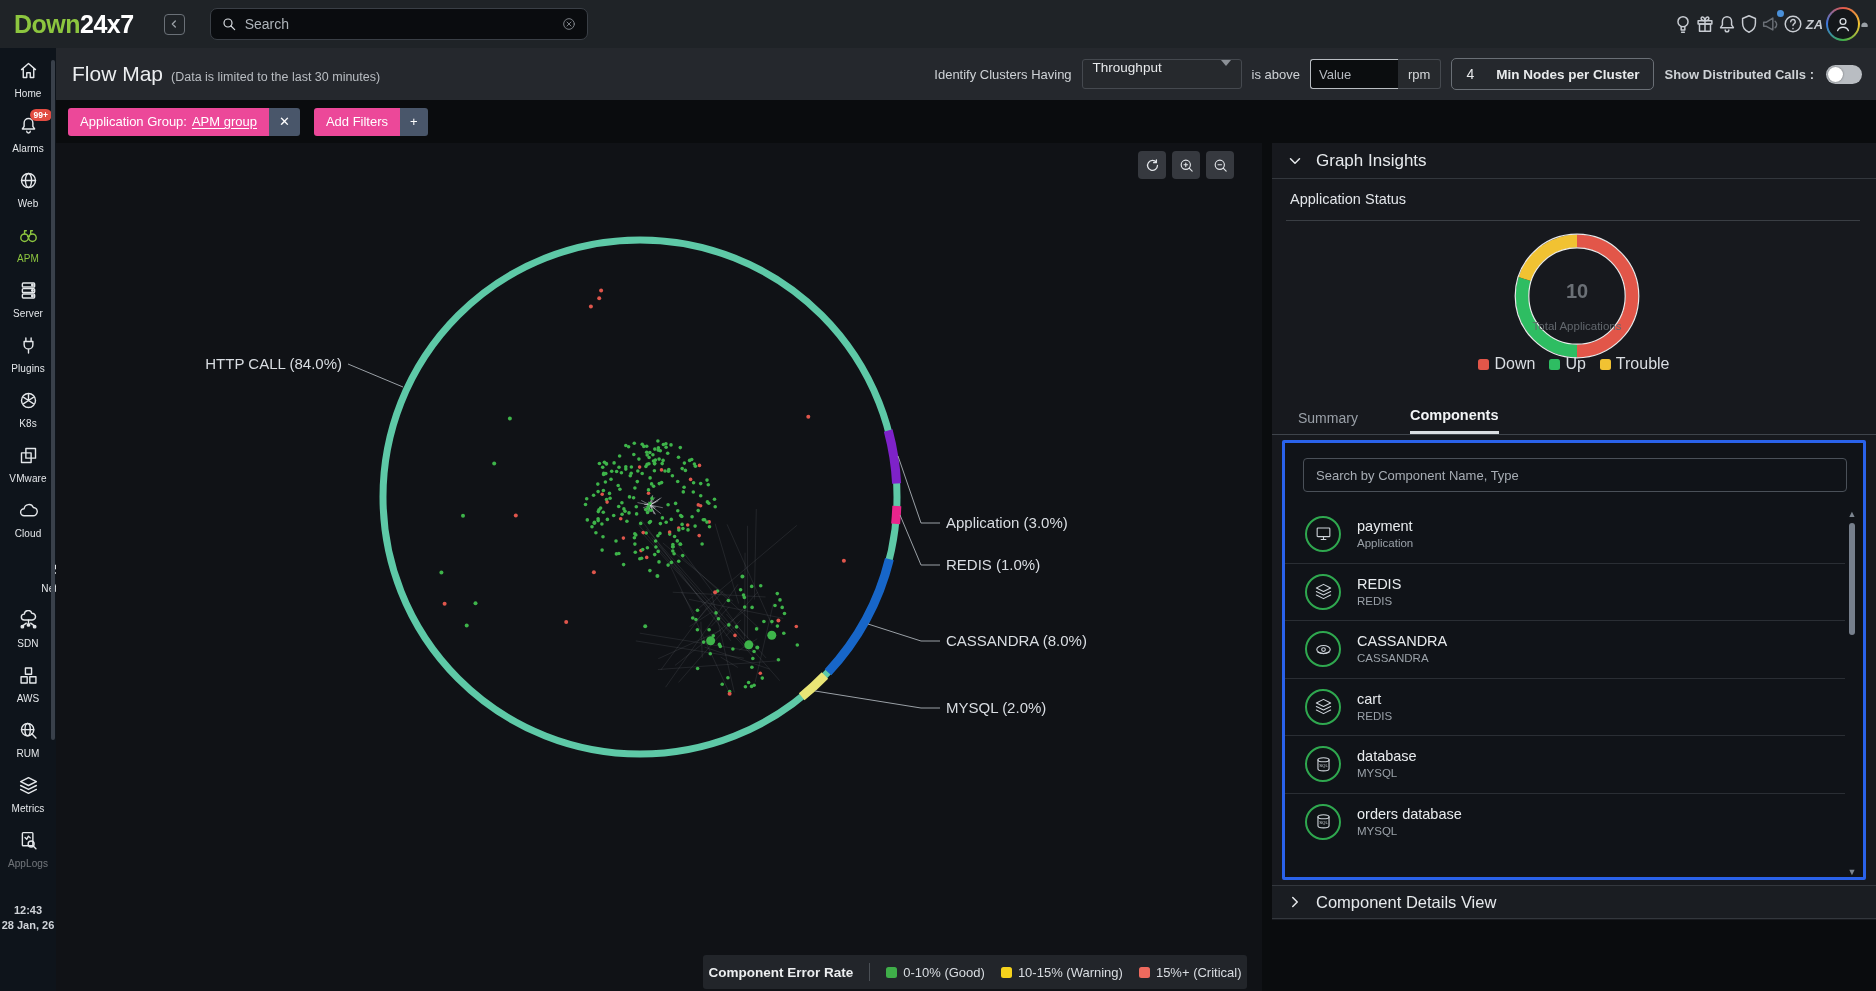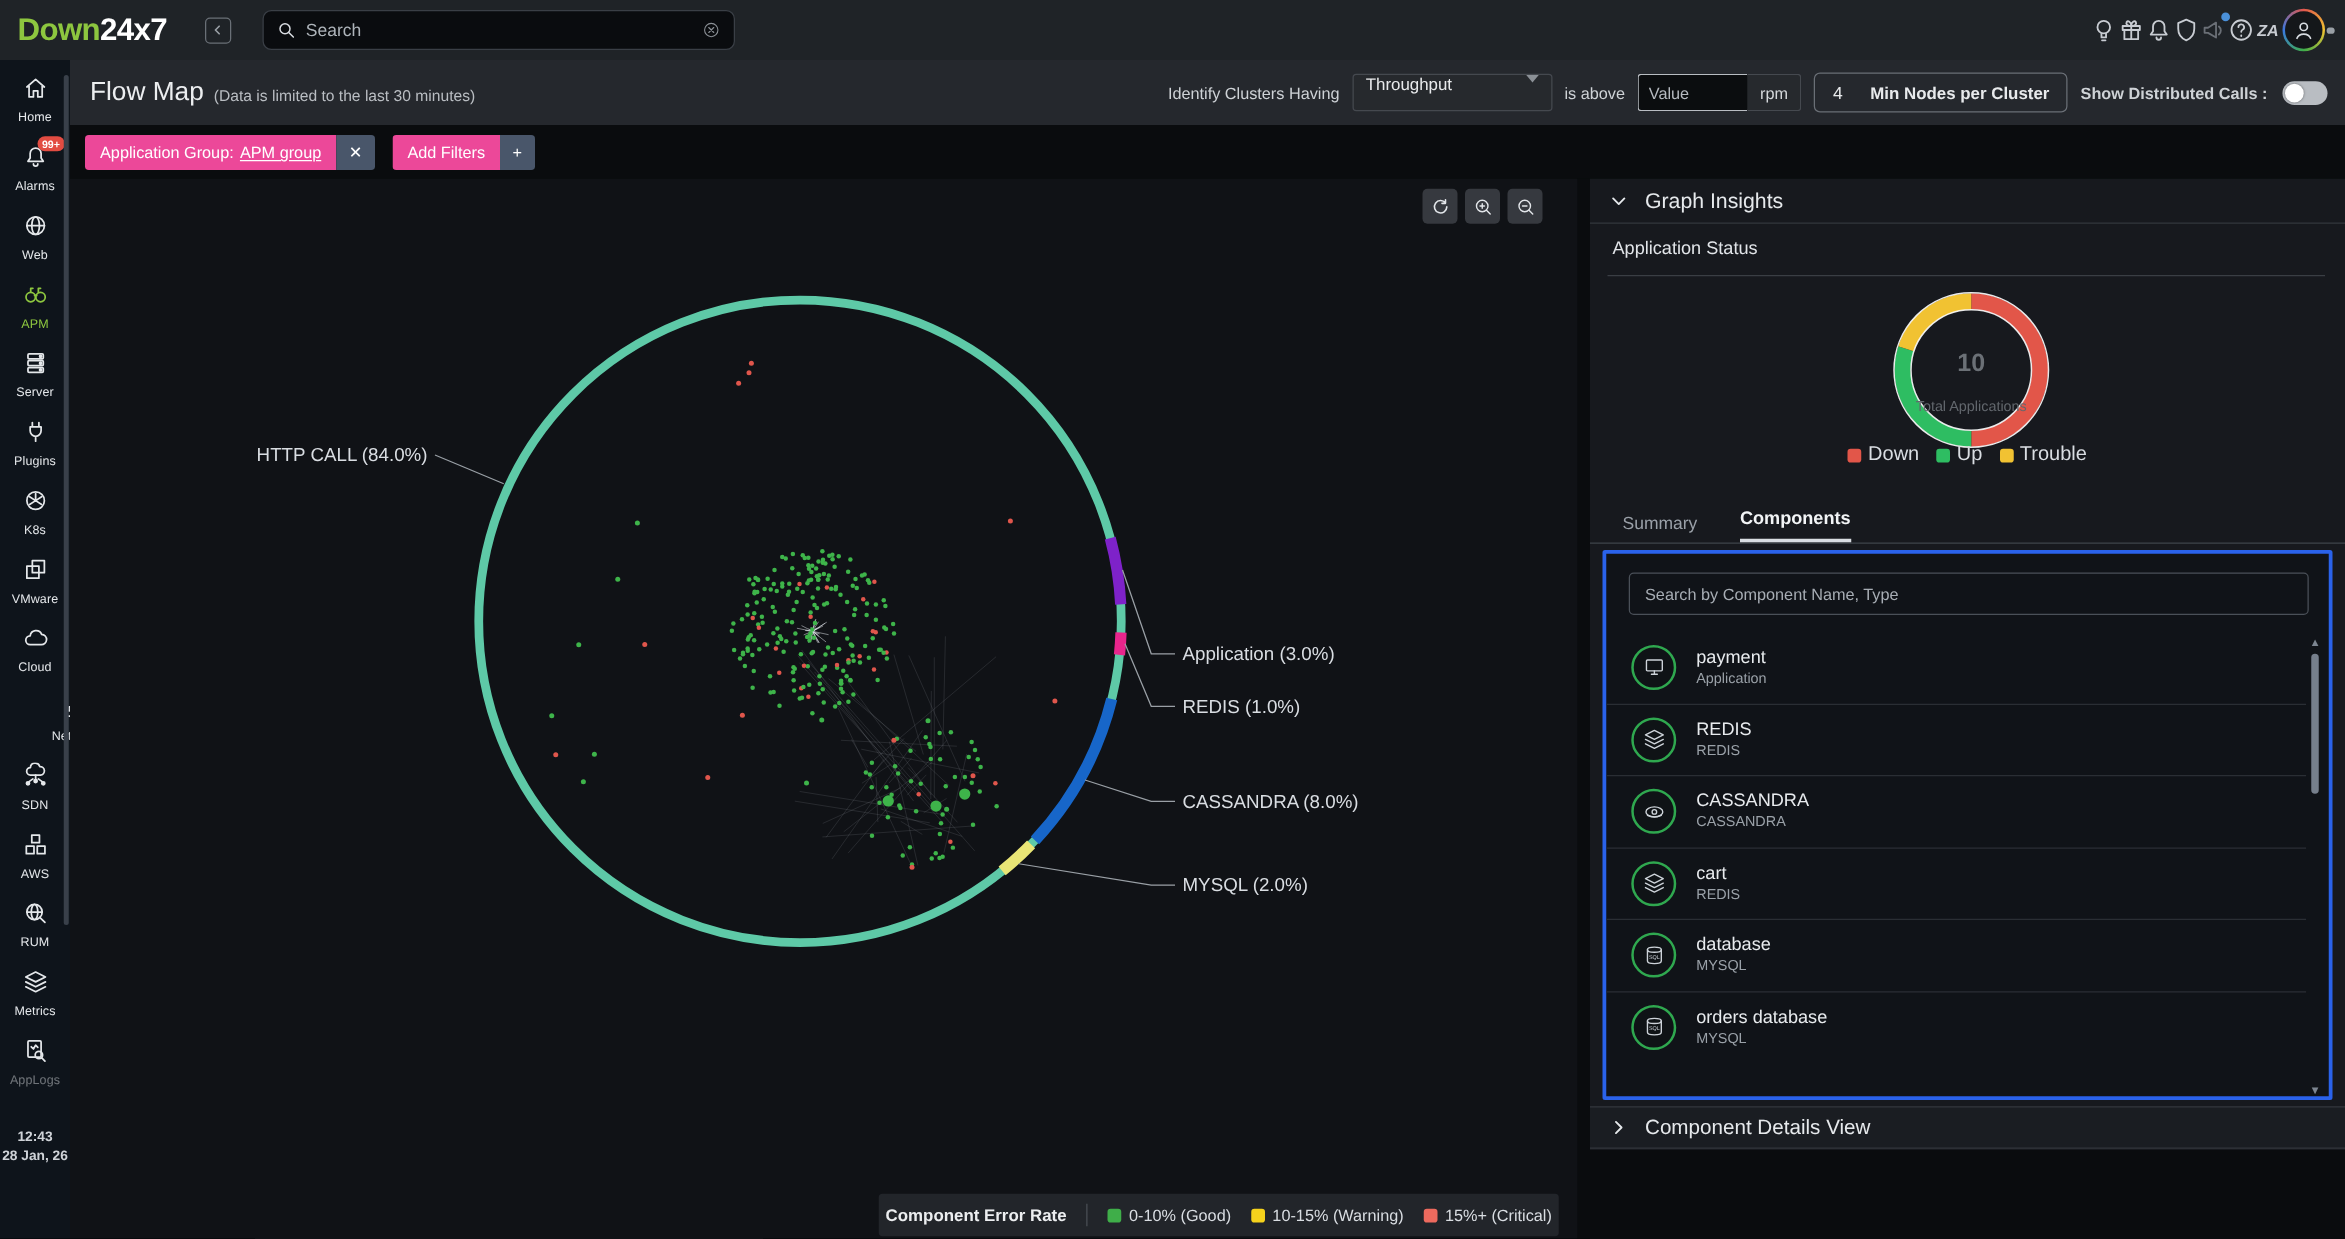--- a/index.html
+++ b/index.html
@@ -63,21 +63,21 @@
 .lsq{width:11px;height:11px;border-radius:2.5px}
 
 #gutter{position:absolute;left:1262px;top:143px;width:10px;height:848px;background:#0a0c0e}
 #panel{position:absolute;left:1272px;top:143px;width:604px;height:848px;background:#17191e}
 #gi-header{position:absolute;left:0;top:0;width:604px;height:36px;display:flex;align-items:center;gap:12px;padding-left:14px;border-bottom:1px solid #33373d;color:#e6e9ec;font-size:17px;cursor:pointer}
 #appstatus-title{position:absolute;left:18px;top:48px;font-size:14.5px;color:#e2e5e9}
 #appstatus-rule{position:absolute;left:14px;top:77px;width:574px;height:1px;background:#3a3e44}
 #donut-wrap{position:absolute;left:165px;top:85px;width:280px;height:170px}
 #donut-legend{position:absolute;left:0;top:212px;width:604px;display:flex;justify-content:center;gap:14px;font-size:16px;color:#d9dde2}
 #donut-legend .litem{gap:5px}
-#tabs{position:absolute;left:26px;top:264px;display:flex;gap:34px;align-items:flex-end}
+#tabs{position:absolute;left:26px;top:264px;display:flex;gap:52px;align-items:flex-end}
 .tab{font-size:14px;color:#9aa0a8;padding-bottom:8px;cursor:pointer}
 .tab.active{color:#f2f4f6;font-weight:bold;border-bottom:3px solid #d9dde2;font-size:14.5px}
 #tabs-rule{position:absolute;left:0;top:291px;width:604px;height:1px;background:#3f444b}
 #comp-box{position:absolute;left:10px;top:297px;width:584px;height:440px;border:3px solid #2a62ea;border-radius:2px;background:#101318}
 #comp-search{position:absolute;left:18px;top:15px;width:544px;height:34px;background:transparent;border:1px solid #4a5058;border-radius:4px;color:#ced3d8;padding:0 12px;font-size:13px;outline:none;font-family:"Liberation Sans",sans-serif}
 #comp-search::placeholder{color:#a7adb4}
 #comp-list{position:absolute;left:0;top:62px;width:560px;height:352px;overflow:hidden}
 .crow{position:relative;height:57.5px;display:flex;align-items:center;padding-left:20px;gap:16px;border-top:1px solid #2a2e34;cursor:pointer}
 .crow:first-child{border-top:none}
 .cic{width:36px;height:36px;border-radius:50%;border:2px solid #2fa84f;background:#0f1316;display:flex;align-items:center;justify-content:center;color:#cdd3d9}

